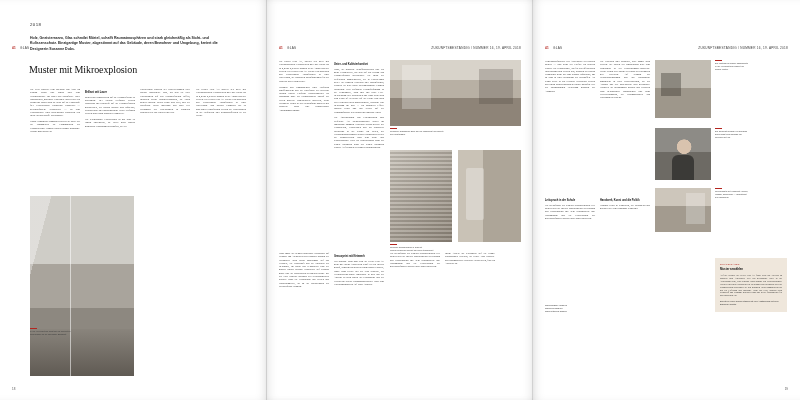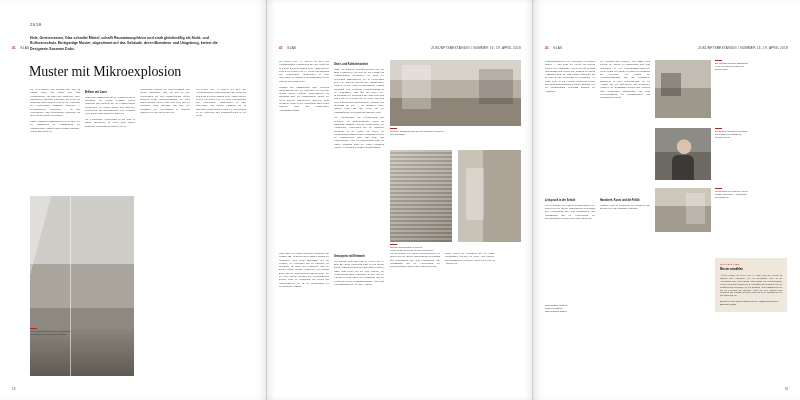--- a/index.html
+++ b/index.html
@@ -47,21 +47,21 @@
   
   .kicker {
     position: absolute; left: 30px; top: 36px; width: 206px;
     font-family: "Liberation Sans", sans-serif;
     font-size: 3.55px; line-height: 1.52; color: #1d1d1d;
     font-weight: bold;
   }
   .headline {
     position: absolute; left: 29px; top: 64px;
     font-family: "Liberation Serif", serif;
-    font-size: 14px; color: #111; letter-spacing: -0.1px;
+    font-size: 10px; color: #111; letter-spacing: -0.1px;
   }
 
   .col {
     position: absolute;
     font-size: 2.42px; line-height: 1.355;
     color: #2c2c2c; text-align: justify;
     font-family: "Liberation Serif", serif;
   }
   .col p { margin: 0 0 2.6px 0; }
   .col h4 {

